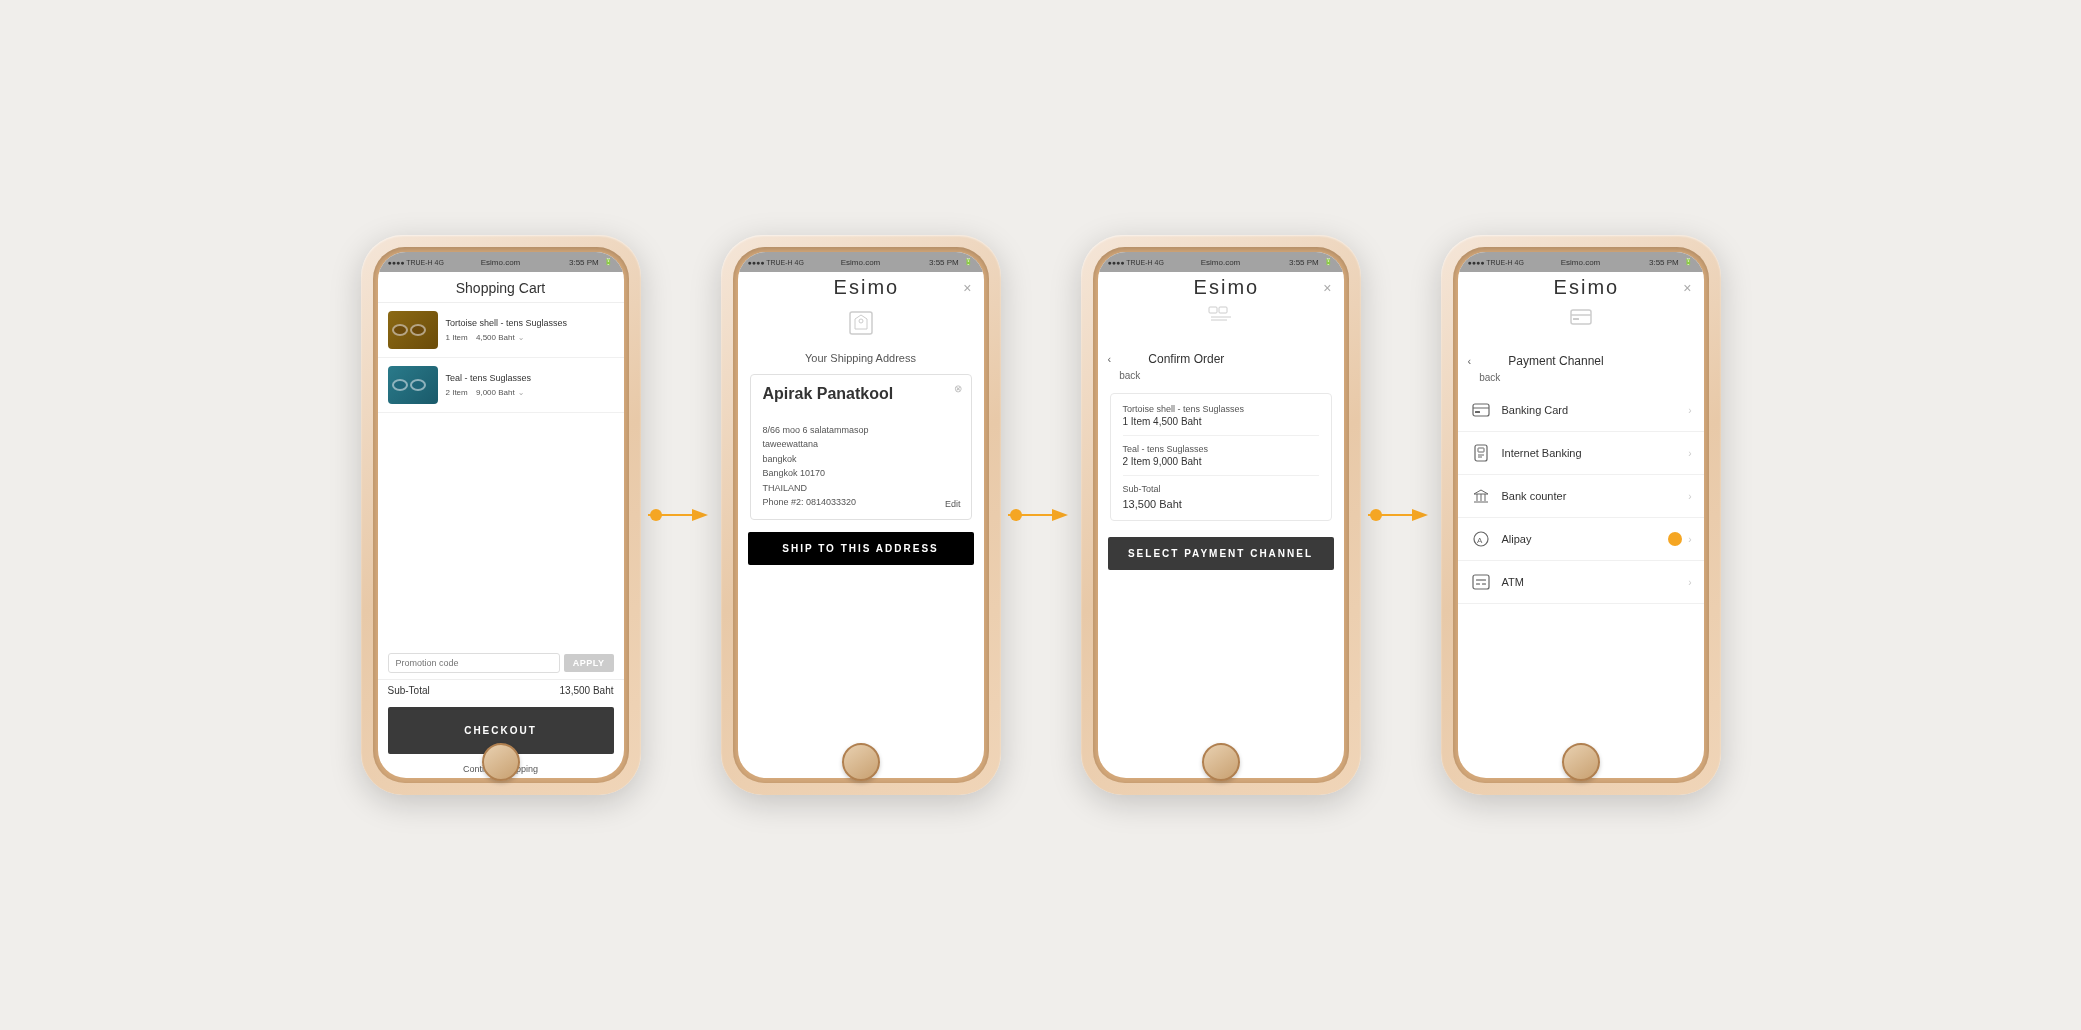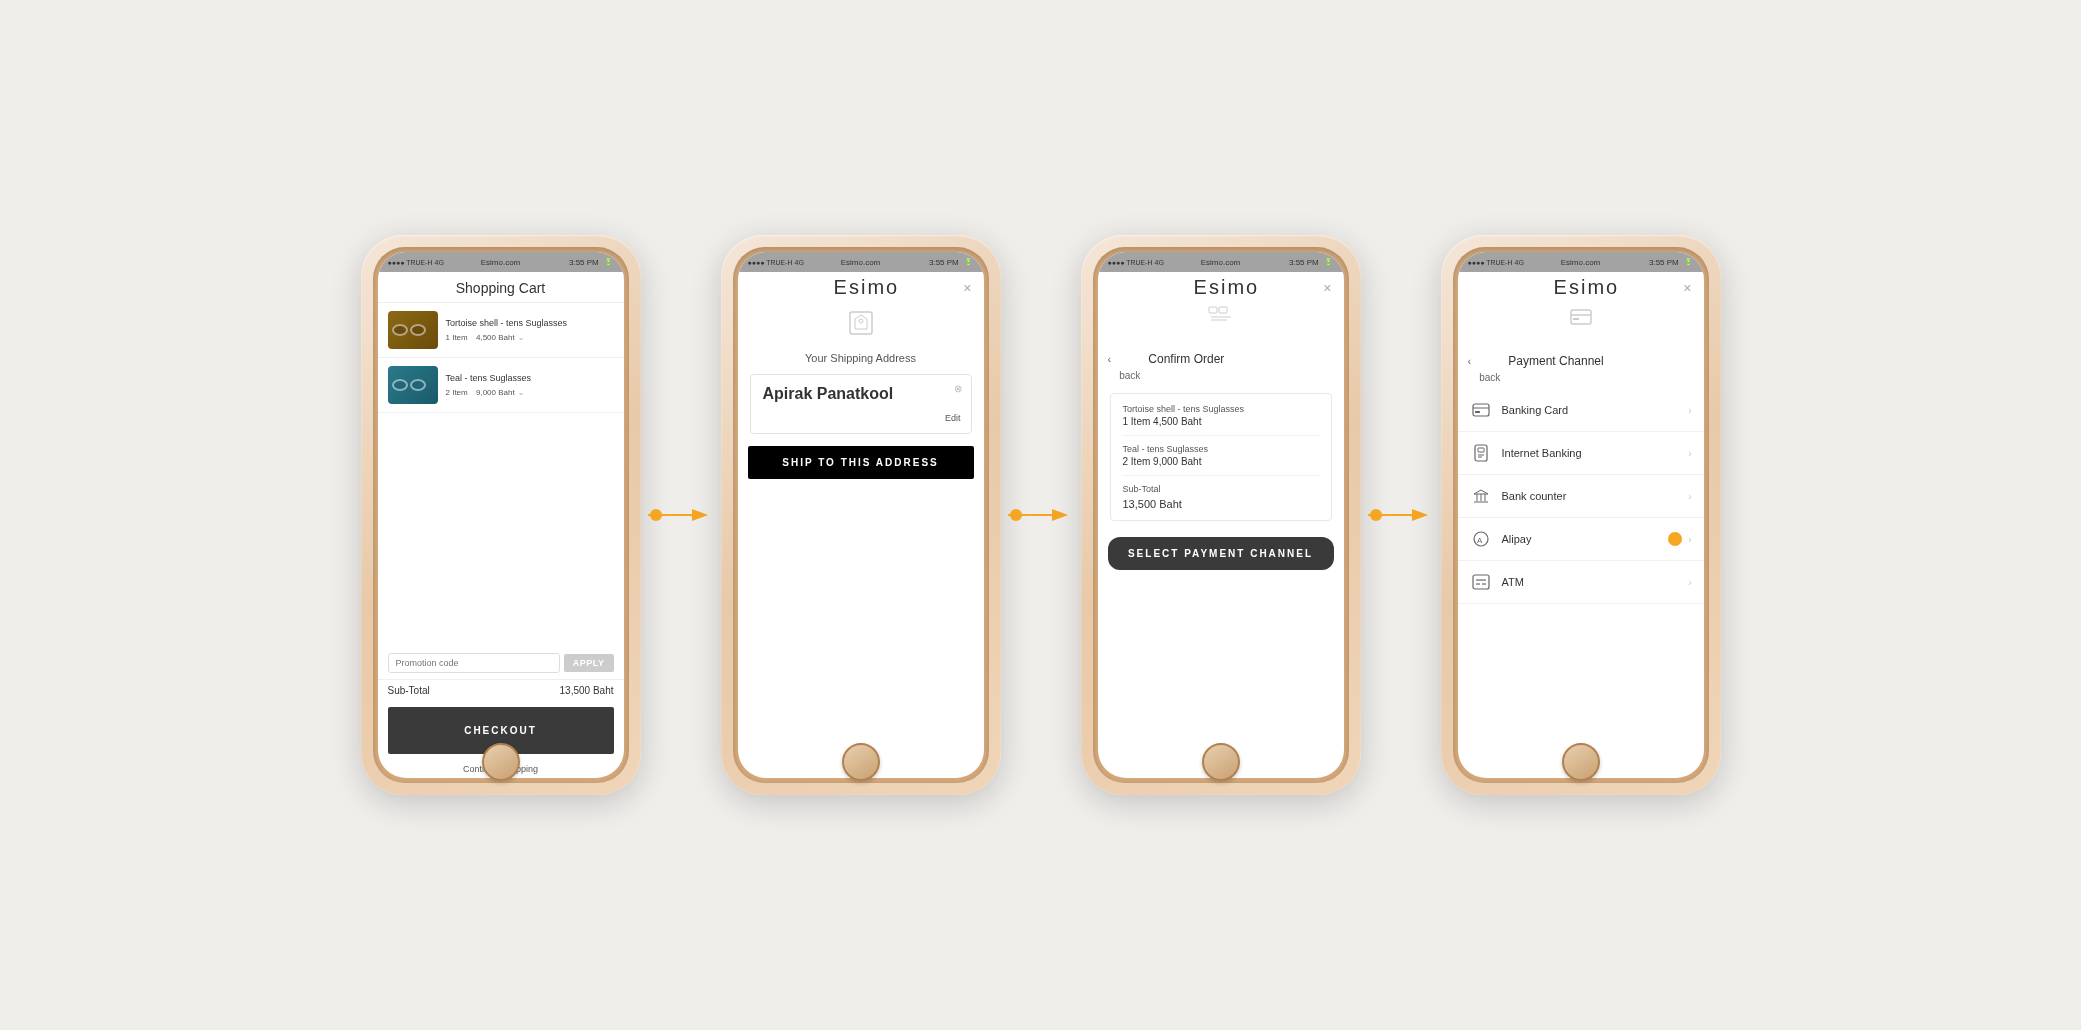--- a/index.html
+++ b/index.html
@@ -284,21 +284,21 @@
     .select-payment-btn {
       background: #3a3a3a;
       color: #fff;
       text-align: center;
       padding: 11px;
       font-size: 10px;
       font-weight: 700;
       letter-spacing: 2px;
       cursor: pointer;
       margin: 10px 10px 6px;
-      border-radius: 12px;
+      border-radius: 2px;
     }
 
     
     .payment-list { flex: 1; overflow: hidden; }
     .payment-item {
       display: flex;
       align-items: center;
       padding: 10px 12px;
       border-bottom: 1px solid #f0f0f0;
       cursor: pointer;
@@ -479,20 +479,28 @@
             <svg width="28" height="28" viewBox="0 0 28 28" fill="none" xmlns="http://www.w3.org/2000/svg">
               <rect x="3" y="3" width="22" height="22" rx="2" stroke="#ccc" stroke-width="1.5" fill="none"></rect>
               <path d="M8 10 L14 6 L20 10 L20 20 L8 20 Z" stroke="#ccc" stroke-width="1" fill="none"></path>
               <circle cx="14" cy="12" r="2" stroke="#ccc" stroke-width="1" fill="none"></circle>
             </svg>
           </div>
           <div class="address-section-title">Your Shipping Address</div>
           <div class="address-card">
             <span class="address-close">⊗</span>
             <div class="address-name">Apirak Panatkool</div>
+            <div class="address-text">
+              <span>8/66 moo 6 salatammasop</span><br>
+              <span>taweewattana</span><br>
+              <span>bangkok</span><br>
+              <span>Bangkok 10170</span><br>
+              <span>THAILAND</span><br>
+              <span>Phone #2: 0814033320</span>
+            </div>
             <span class="address-edit">Edit</span>
           </div>
           <div class="ship-btn">SHIP TO THIS ADDRESS</div>
         </div>
       </div>
     </div>
     <div class="phone-home"></div>
   </div>
 
   <div class="arrow-container">

